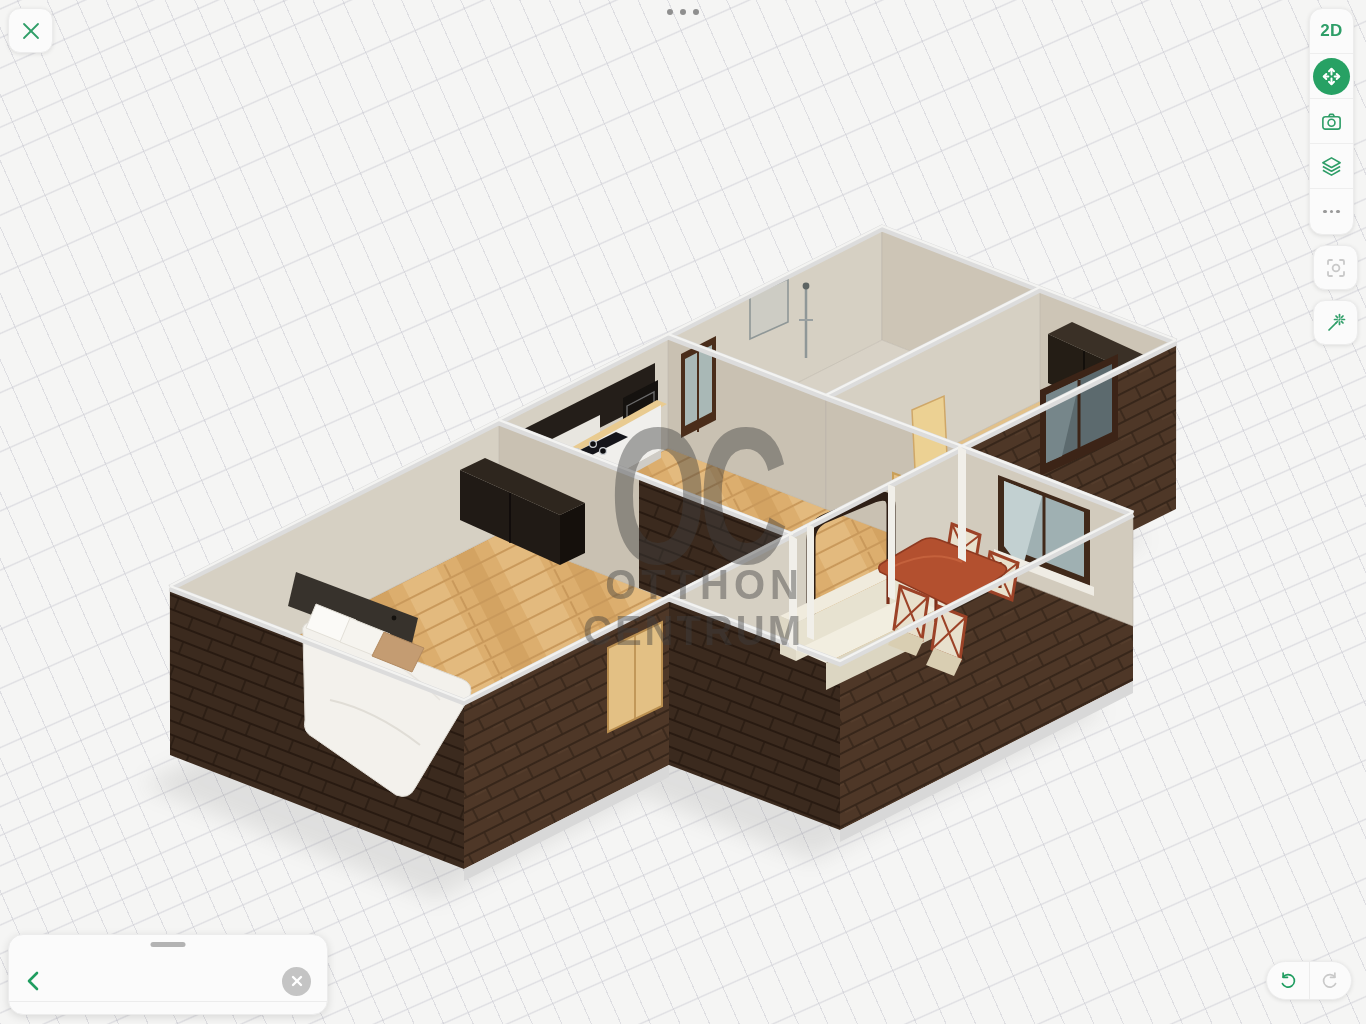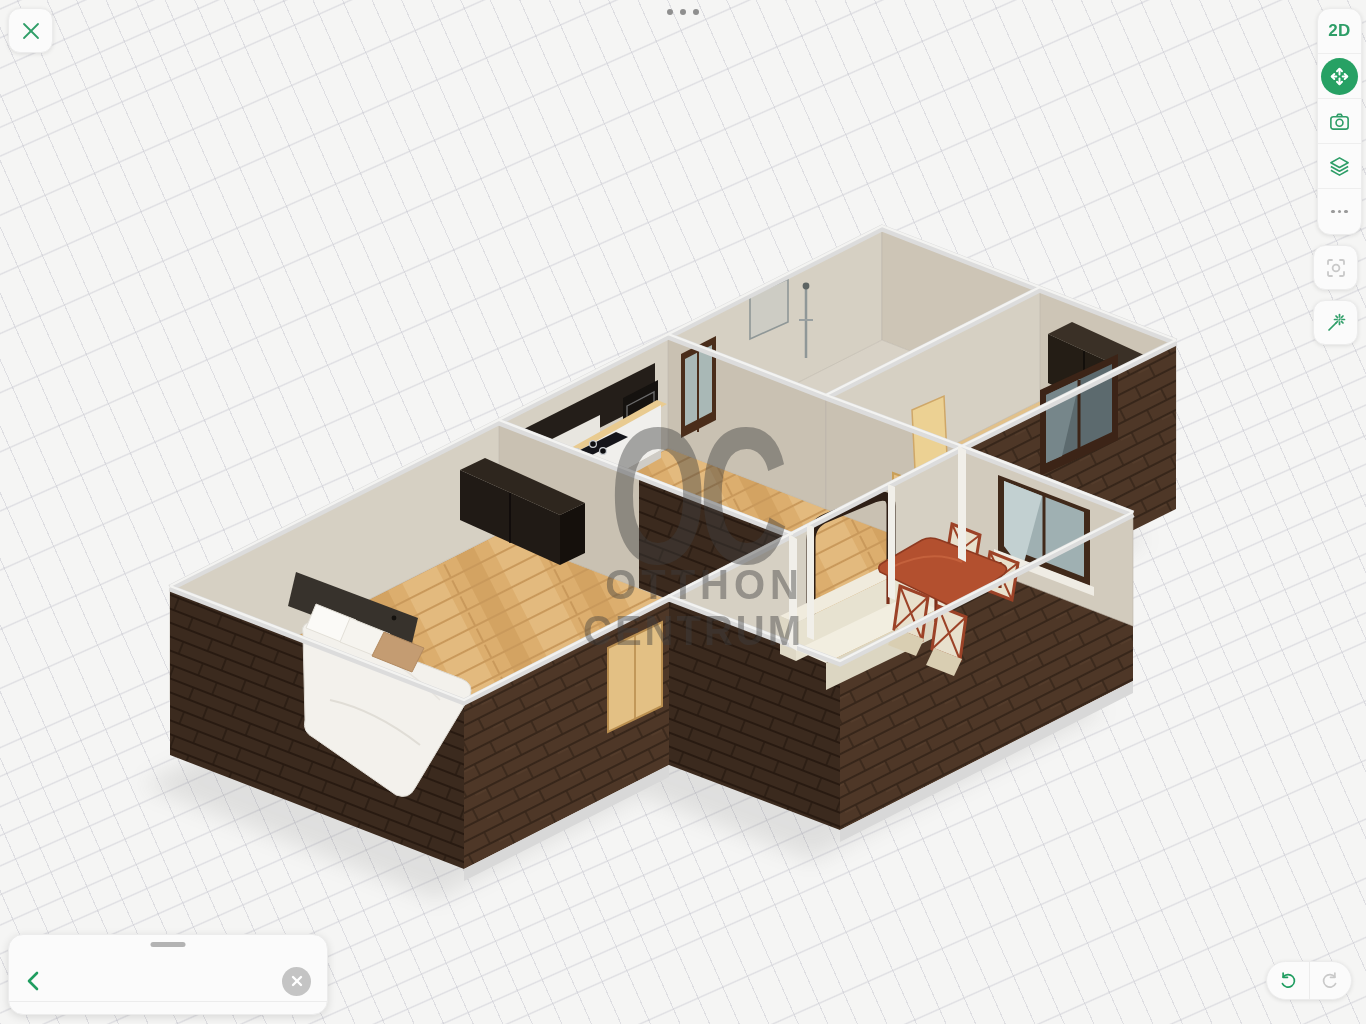--- a/index.html
+++ b/index.html
@@ -34,21 +34,21 @@
     box-shadow:0 1px 4px rgba(0,0,0,.10);
   }
   .btn { display:flex; align-items:center; justify-content:center; cursor:pointer; position:absolute; }
 
   #close-btn { left:8px; top:8px; width:45px; height:45px; }
 
   #top-dots { position:absolute; left:0; right:0; top:9px; display:flex; gap:7px; justify-content:center; }
   #top-dots i { width:6px; height:6px; border-radius:50%; background:#8f8f8f; }
 
   
-  #toolbar { position:absolute; right:4px; top:8px; width:45px; border-radius:13px;
+  #toolbar { position:absolute; right:12px; top:8px; width:45px; border-radius:13px;
              background:#fbfbfb; border:1px solid #ececec; box-shadow:0 1px 4px rgba(0,0,0,.10);
              display:flex; flex-direction:column; overflow:hidden;justify-content:space-between; }
   #toolbar .cell { height:45px; display:flex; align-items:center; justify-content:center;
                    border-bottom:1px solid #eeeeee; cursor:pointer; background:transparent; }
   #toolbar .cell:last-child { border-bottom:none; }
   .label-2d { color:#2e9e68; font-size:17px; font-weight:bold; letter-spacing:.5px; }
   .pan-circle { width:37px; height:37px; border-radius:50%; background:#27a164;
                 display:flex; align-items:center; justify-content:center; }
   .toolbar-dots { display:flex; gap:3px; }
   .toolbar-dots i { width:3.5px; height:3.5px; border-radius:50%; background:#9a9a9a; }

